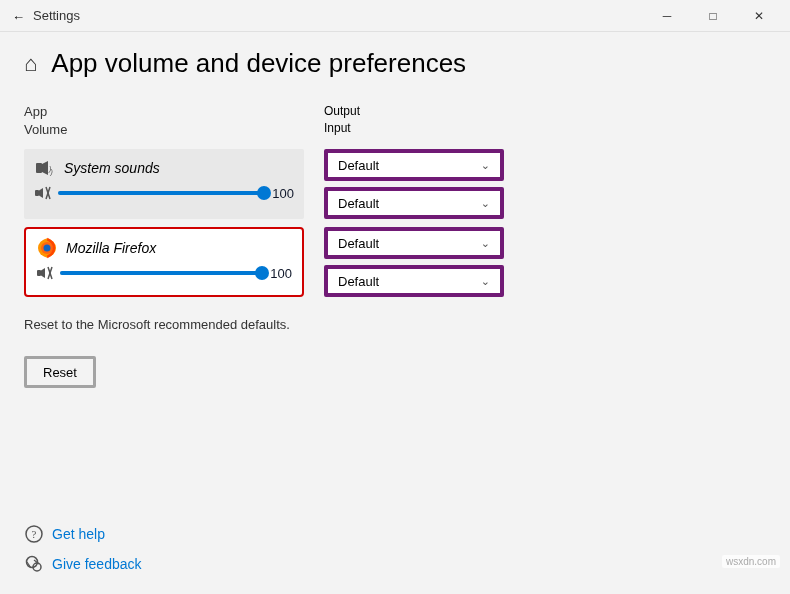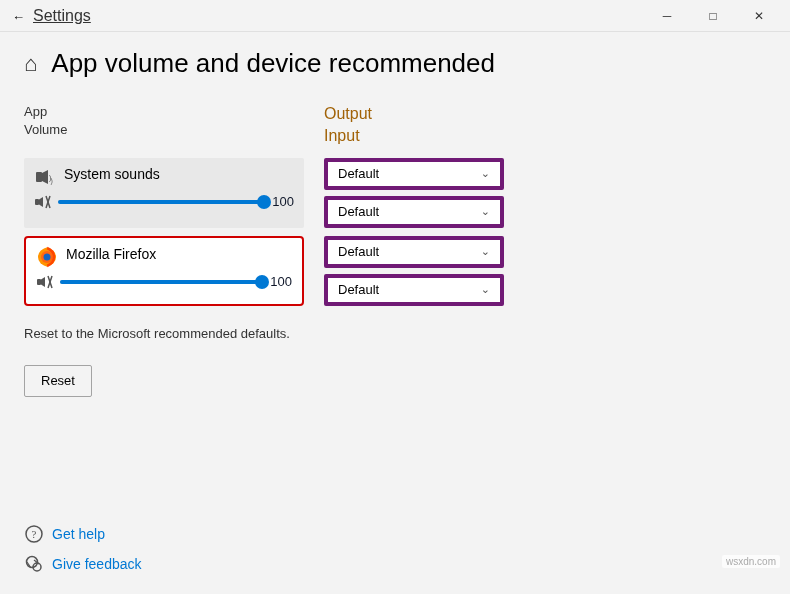--- a/index.html
+++ b/index.html
@@ -35,23 +35,22 @@
       gap: 8px;
     }
 
     .title-bar-back {
       font-size: 13px;
       cursor: pointer;
       color: #000;
     }
 
     .title-bar-title {
-      font-size: 16px;
+      font-size: 13px;
       color: #333;
-      text-decoration: underline;
     }
 
     .title-bar-controls {
       display: flex;
       gap: 0;
     }
 
     .title-bar-btn {
       width: 46px;
       height: 32px;
@@ -105,22 +104,22 @@
       font-size: 13px;
       color: #333;
       line-height: 1.4;
     }
 
     .col-output-input {
       margin-left: 20px;
     }
 
     .col-output-input-label {
-      font-size: 16px;
-      color: #a16207;
+      font-size: 12px;
+      color: #000000;
       line-height: 1.4;
     }
 
     
     .app-row {
       display: flex;
       align-items: stretch;
       margin-bottom: 8px;
     }
 
@@ -132,22 +131,24 @@
     }
 
     .app-row-left.highlighted {
       background: #fff;
       border: 2px solid #d00000;
       border-radius: 4px;
     }
 
     .app-name-row {
       display: flex;
+      align-items: center;
       gap: 8px;
       margin-bottom: 4px;
+      font-style: italic;
     }
 
     .app-icon {
       width: 22px;
       height: 22px;
       display: flex;
       align-items: center;
       justify-content: center;
       font-size: 16px;
     }
@@ -250,21 +251,21 @@
       color: #333;
       margin-bottom: 24px;
     }
 
     .reset-button {
       display: inline-flex;
       align-items: center;
       justify-content: center;
       height: 32px;
       padding: 2px 16px;
-      border: 1px solid #a3a3a3;
+      border: 3px solid #a3a3a3;
       background: #f3f3f3;
       cursor: pointer;
       font-size: 13px;
       color: #000;
       border-radius: 2px;
     }
 
     
     .bottom-links {
       position: absolute;
@@ -334,21 +335,21 @@
     <button class="title-bar-btn">─</button>
     <button class="title-bar-btn">□</button>
     <button class="title-bar-btn close">✕</button>
   </div>
 </div>
 
 <div class="content" style="position:relative;">
 
   <div class="page-header">
     <span class="home-icon">⌂</span>
-    <h1 class="page-title">App volume and device recommended</h1>
+    <h1 class="page-title">App volume and device preferences</h1>
   </div>
 
   <div class="column-headers">
     <div class="col-app">
       <div class="col-app-label">
         <div>App</div>
         <div>Volume</div>
       </div>
     </div>
     <div class="col-output-input" style="margin-left:20px;">

